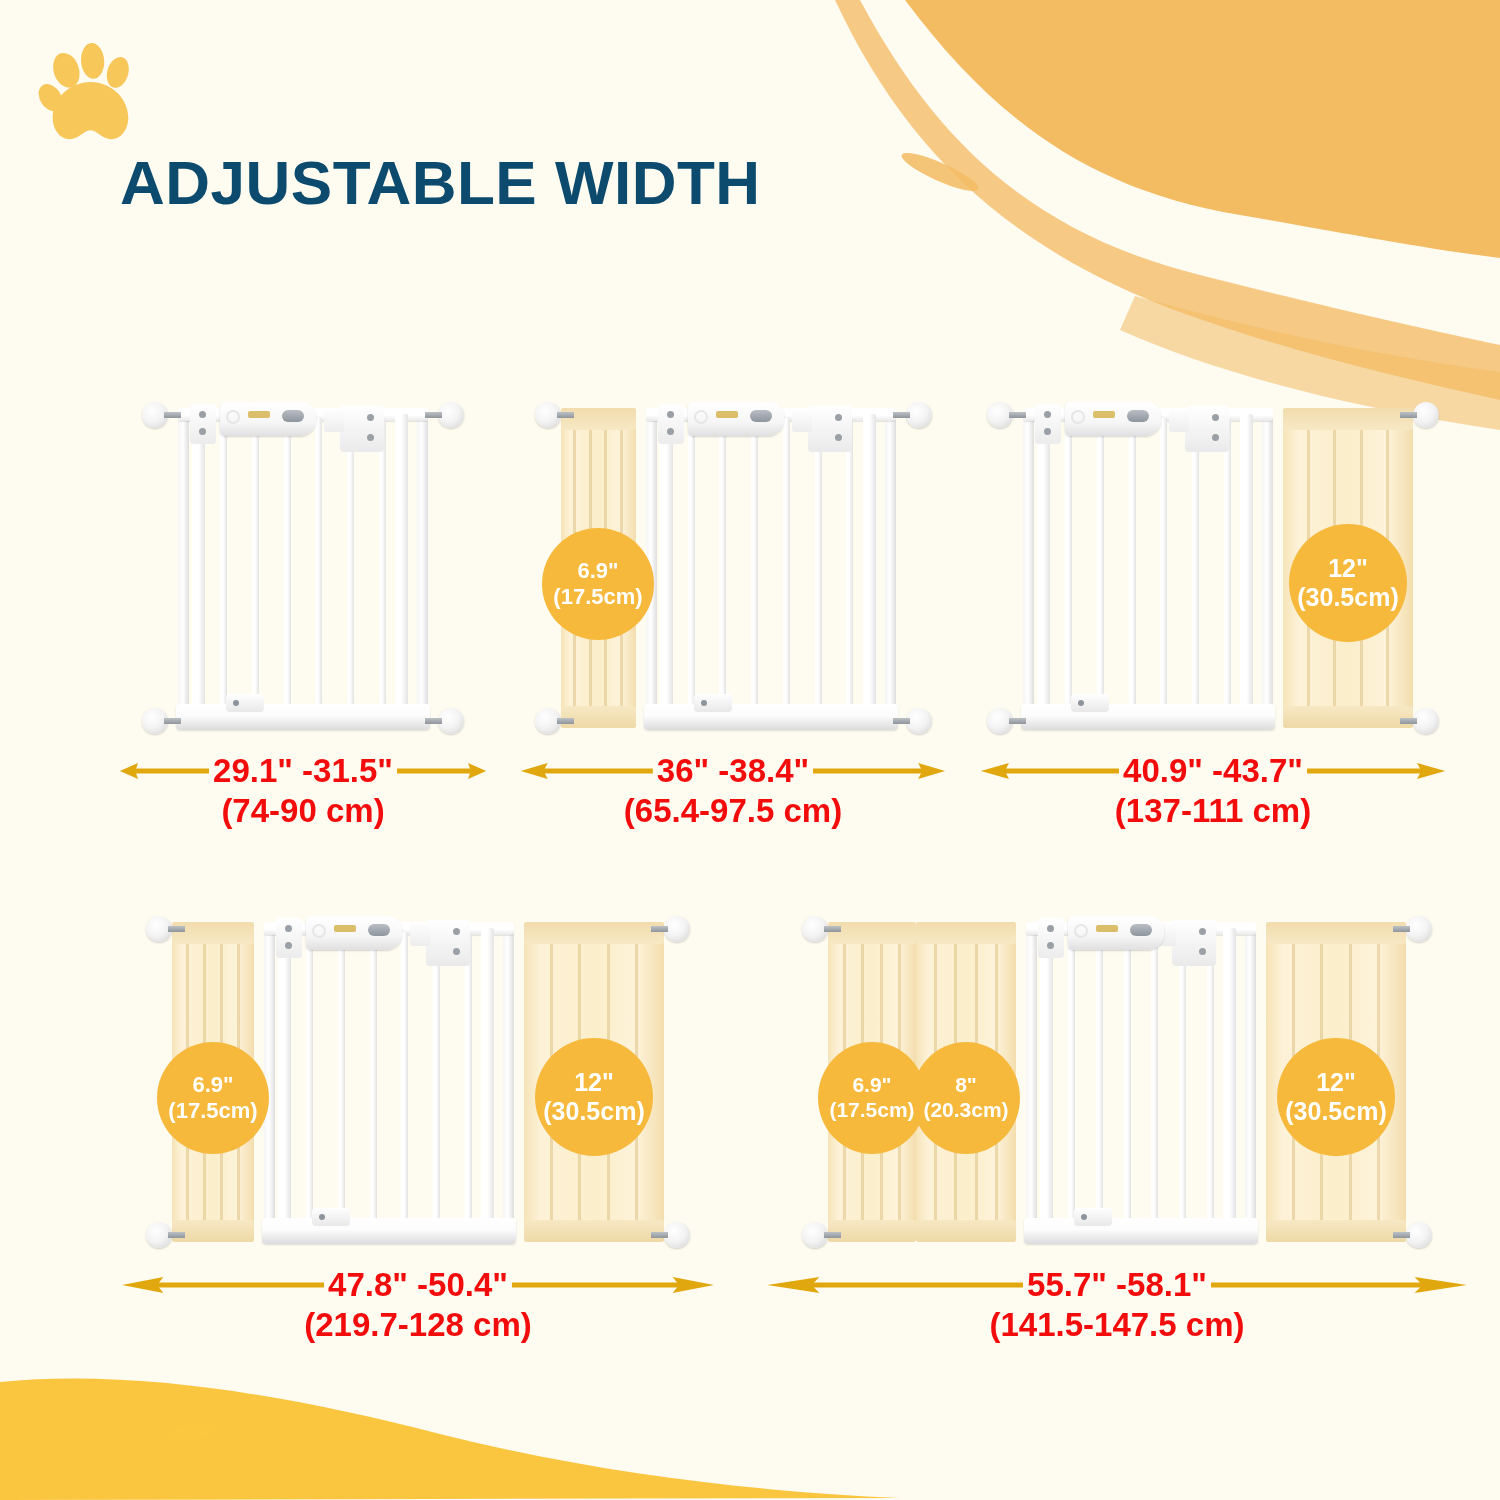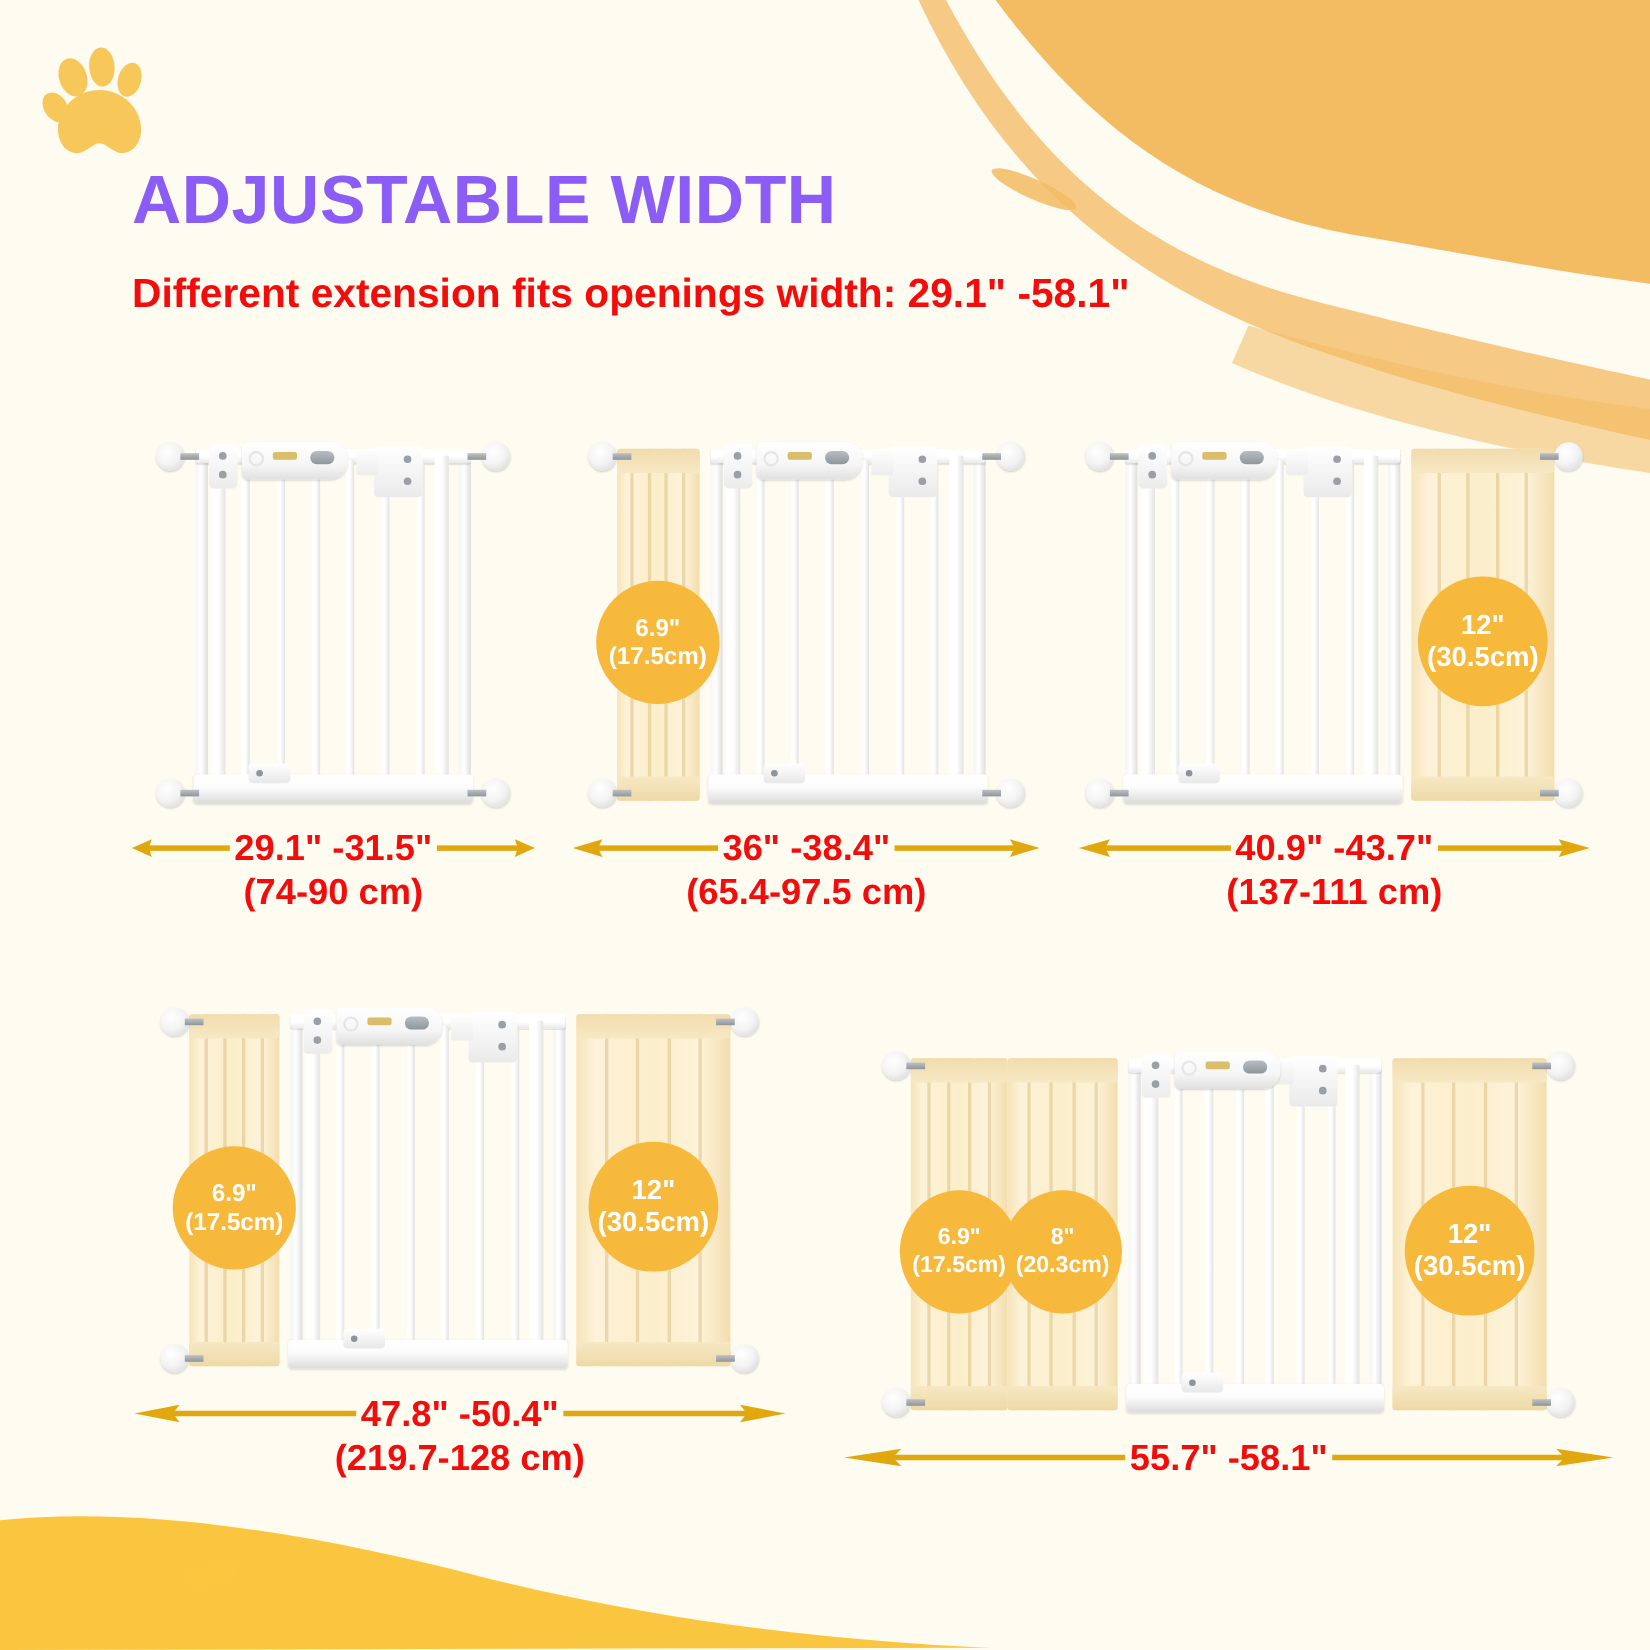--- a/index.html
+++ b/index.html
@@ -41,21 +41,21 @@
   
   .header-block {
     position: absolute;
     left: 120px;
     top: 150px;
     width: 1260px;
   }
   .main-title {
     font-size: 62px;
     font-weight: bold;
-    color: #8b5cf6;
+    color: #0c4a6e;
     letter-spacing: 0.5px;
     line-height: 1.08;
     white-space: nowrap;
   }
   .subtitle-wrap {
     margin-top: 26px;
     font-size: 37px;
     font-weight: bold;
     color: #F20C0C;
     line-height: 1.28;
@@ -433,21 +433,20 @@
     <ellipse cx="76" cy="29" rx="10" ry="15" transform="rotate(16 76 29)" fill="#F8C75A"></ellipse>
     <ellipse cx="12" cy="53" rx="10" ry="14" transform="rotate(-34 12 53)" fill="#F8C75A"></ellipse>
     <path d="M50 38 C70 38 86 54 86 72 C86 86 76 95 66 92
              C58 89 55 84 50 84 C45 84 42 89 34 92
              C24 95 14 86 14 72 C14 54 30 38 50 38 Z" fill="#F8C75A"></path>
   </svg>
 
   <div class="header-block">
     <div class="main-title">ADJUSTABLE WIDTH</div>
     <div class="subtitle-wrap">
-      <div class="subtitle-line1">Different extension fits openings width: 29.1" -58.1"</div>
     </div>
   </div>
 
   <div class="row" id="row-1">
       <div class="product-cell" style="width: 370px; margin-left: 118px;">
         <div class="gate-assembly" style="position: relative;">
           <div class="gate-core" style="width: 270px;">
             <div class="gate-edge edge-l"></div>
             <div class="gate-edge edge-r"></div>
             <div class="gate-top-rail"></div>
@@ -898,17 +897,18 @@
               </svg>
             </div>
             <span class="dim-text-in">55.7" -58.1"</span>
             <div class="arrow">
               <svg viewBox="0 0 100 22" preserveAspectRatio="none">
                 <rect x="0" y="8.5" width="82" height="5" fill="#E0A80E"></rect>
                 <path d="M98,11 L78,3 L81,11 L78,19 Z" fill="#E0A80E"></path>
               </svg>
             </div>
           </div>
+          <div class="dim-text-cm">(141.5-147.5 cm)</div>
         </div>
       </div>
     </div>
 
 </div>
 
 </body></html>

